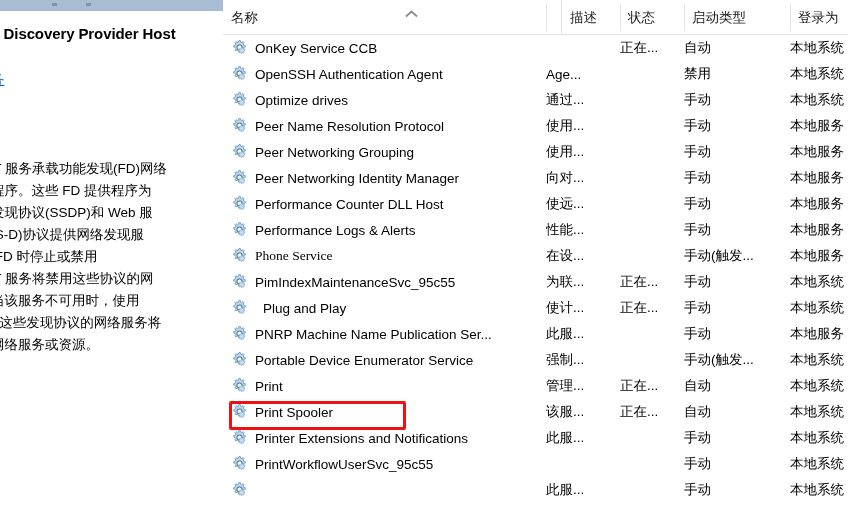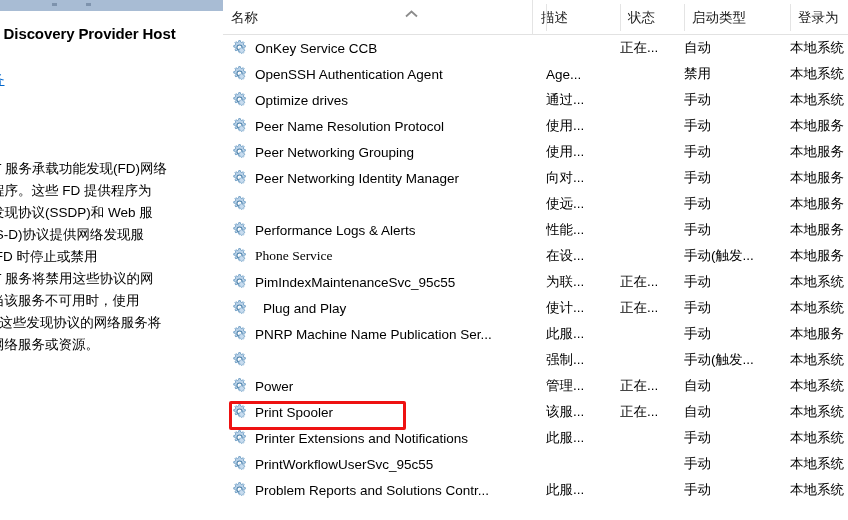--- a/index.html
+++ b/index.html
@@ -222,21 +222,21 @@
           <p>FD 和依靠这些发现协议的网络服务将</p>
           <p>无法找到网络服务或资源。</p>
         </div>
     </div>
   </div>
 
   <div class="list-pane">
 
     <div class="list-header" id="list-header">
         <div class="hdr-cell" style="left: 0px; width: 323px;">名称</div>
-        <div class="hdr-cell" style="left: 309px; width: 74px;">描述</div>
+        <div class="hdr-cell" style="left: 338px; width: 74px;">描述</div>
         <div class="hdr-sep" style="left: 323px;"></div>
         <div class="hdr-cell" style="left: 397px; width: 64px;">状态</div>
         <div class="hdr-sep" style="left: 397px;"></div>
         <div class="hdr-cell" style="left: 461px; width: 106px;">启动类型</div>
         <div class="hdr-sep" style="left: 461px;"></div>
         <div class="hdr-cell" style="left: 567px; width: 43px;">登录为</div>
         <div class="hdr-sep" style="left: 567px;"></div>
         <div class="sort-chevron"><svg width="13" height="8" viewBox="0 0 13 8">
             <polyline points="1,6.5 6.5,1.5 12,6.5" fill="none" stroke="#8c8c8c" stroke-width="1.8"></polyline>
           </svg></div>
@@ -328,20 +328,21 @@
           <div class="cell" style="left: 567px; width: 58px;">本地服务</div>
         </div>
         <div class="row">
           <span class="svc-icon"><svg viewBox="0 0 20 20" width="19" height="19">
               <g>
                 <path d="M8.2 1.6l1.6 0 .3 1.6 1.4 .6 1.3-1 1.1 1.1-1 1.3 .6 1.4 1.6 .3 0 1.6-1.6 .3-.6 1.4 1 1.3-1.1 1.1-1.3-1-1.4 .6-.3 1.6-1.6 0-.3-1.6-1.4-.6-1.3 1-1.1-1.1 1-1.3-.6-1.4-1.6-.3 0-1.6 1.6-.3 .6-1.4-1-1.3 1.1-1.1 1.3 1 1.4-.6z" fill="#bcd4ea" stroke="#6f9ec4" stroke-width="0.9" stroke-linejoin="round"></path>
                 <circle cx="9" cy="9" r="2.7" fill="#ffffff" stroke="#4a7fa8" stroke-width="1.1"></circle>
                 <path d="M14.2 11.6l1.1 0 .2 1.1 .9 .4 .9-.7 .8 .8-.7 .9 .4 .9 1.1 .2 0 1.1-1.1 .2-.4 .9 .7 .9-.8 .8-.9-.7-.9 .4-.2 1.1-1.1 0-.2-1.1-.9-.4-.9 .7-.8-.8 .7-.9-.4-.9-1.1-.2 0-1.1 1.1-.2 .4-.9-.7-.9 .8-.8 .9 .7 .9-.4z" fill="#c8dcef" stroke="#6f9ec4" stroke-width="0.8" stroke-linejoin="round" transform="translate(-3.4,-2.6) scale(0.78) translate(4,3)"></path>
               </g>
             </svg></span>
+          <div class="cell name" style="left: 0px; width: 323px;">Performance Counter DLL Host</div>
           <div class="cell" style="left: 323px; width: 74px;">使远...</div>
           <div class="cell" style="left: 397px; width: 64px;"></div>
           <div class="cell" style="left: 461px; width: 106px;">手动</div>
           <div class="cell" style="left: 567px; width: 58px;">本地服务</div>
         </div>
         <div class="row">
           <span class="svc-icon"><svg viewBox="0 0 20 20" width="19" height="19">
               <g>
                 <path d="M8.2 1.6l1.6 0 .3 1.6 1.4 .6 1.3-1 1.1 1.1-1 1.3 .6 1.4 1.6 .3 0 1.6-1.6 .3-.6 1.4 1 1.3-1.1 1.1-1.3-1-1.4 .6-.3 1.6-1.6 0-.3-1.6-1.4-.6-1.3 1-1.1-1.1 1-1.3-.6-1.4-1.6-.3 0-1.6 1.6-.3 .6-1.4-1-1.3 1.1-1.1 1.3 1 1.4-.6z" fill="#bcd4ea" stroke="#6f9ec4" stroke-width="0.9" stroke-linejoin="round"></path>
                 <circle cx="9" cy="9" r="2.7" fill="#ffffff" stroke="#4a7fa8" stroke-width="1.1"></circle>
@@ -411,34 +412,35 @@
           <div class="cell" style="left: 567px; width: 58px;">本地服务</div>
         </div>
         <div class="row">
           <span class="svc-icon"><svg viewBox="0 0 20 20" width="19" height="19">
               <g>
                 <path d="M8.2 1.6l1.6 0 .3 1.6 1.4 .6 1.3-1 1.1 1.1-1 1.3 .6 1.4 1.6 .3 0 1.6-1.6 .3-.6 1.4 1 1.3-1.1 1.1-1.3-1-1.4 .6-.3 1.6-1.6 0-.3-1.6-1.4-.6-1.3 1-1.1-1.1 1-1.3-.6-1.4-1.6-.3 0-1.6 1.6-.3 .6-1.4-1-1.3 1.1-1.1 1.3 1 1.4-.6z" fill="#bcd4ea" stroke="#6f9ec4" stroke-width="0.9" stroke-linejoin="round"></path>
                 <circle cx="9" cy="9" r="2.7" fill="#ffffff" stroke="#4a7fa8" stroke-width="1.1"></circle>
                 <path d="M14.2 11.6l1.1 0 .2 1.1 .9 .4 .9-.7 .8 .8-.7 .9 .4 .9 1.1 .2 0 1.1-1.1 .2-.4 .9 .7 .9-.8 .8-.9-.7-.9 .4-.2 1.1-1.1 0-.2-1.1-.9-.4-.9 .7-.8-.8 .7-.9-.4-.9-1.1-.2 0-1.1 1.1-.2 .4-.9-.7-.9 .8-.8 .9 .7 .9-.4z" fill="#c8dcef" stroke="#6f9ec4" stroke-width="0.8" stroke-linejoin="round" transform="translate(-3.4,-2.6) scale(0.78) translate(4,3)"></path>
               </g>
             </svg></span>
+          <div class="cell name" style="left: 0px; width: 323px;">Portable Device Enumerator Service</div>
           <div class="cell" style="left: 323px; width: 74px;">强制...</div>
           <div class="cell" style="left: 397px; width: 64px;"></div>
           <div class="cell" style="left: 461px; width: 106px;">手动(触发...</div>
           <div class="cell" style="left: 567px; width: 58px;">本地系统</div>
         </div>
         <div class="row">
           <span class="svc-icon"><svg viewBox="0 0 20 20" width="19" height="19">
               <g>
                 <path d="M8.2 1.6l1.6 0 .3 1.6 1.4 .6 1.3-1 1.1 1.1-1 1.3 .6 1.4 1.6 .3 0 1.6-1.6 .3-.6 1.4 1 1.3-1.1 1.1-1.3-1-1.4 .6-.3 1.6-1.6 0-.3-1.6-1.4-.6-1.3 1-1.1-1.1 1-1.3-.6-1.4-1.6-.3 0-1.6 1.6-.3 .6-1.4-1-1.3 1.1-1.1 1.3 1 1.4-.6z" fill="#bcd4ea" stroke="#6f9ec4" stroke-width="0.9" stroke-linejoin="round"></path>
                 <circle cx="9" cy="9" r="2.7" fill="#ffffff" stroke="#4a7fa8" stroke-width="1.1"></circle>
                 <path d="M14.2 11.6l1.1 0 .2 1.1 .9 .4 .9-.7 .8 .8-.7 .9 .4 .9 1.1 .2 0 1.1-1.1 .2-.4 .9 .7 .9-.8 .8-.9-.7-.9 .4-.2 1.1-1.1 0-.2-1.1-.9-.4-.9 .7-.8-.8 .7-.9-.4-.9-1.1-.2 0-1.1 1.1-.2 .4-.9-.7-.9 .8-.8 .9 .7 .9-.4z" fill="#c8dcef" stroke="#6f9ec4" stroke-width="0.8" stroke-linejoin="round" transform="translate(-3.4,-2.6) scale(0.78) translate(4,3)"></path>
               </g>
             </svg></span>
-          <div class="cell name" style="left: 0px; width: 323px;">Power</div>
+          <div class="cell name" style="left: 0px; width: 323px;">Print</div>
           <div class="cell" style="left: 323px; width: 74px;">管理...</div>
           <div class="cell" style="left: 397px; width: 64px;">正在...</div>
           <div class="cell" style="left: 461px; width: 106px;">自动</div>
           <div class="cell" style="left: 567px; width: 58px;">本地系统</div>
         </div>
         <div class="row">
           <span class="svc-icon"><svg viewBox="0 0 20 20" width="19" height="19">
               <g>
                 <path d="M8.2 1.6l1.6 0 .3 1.6 1.4 .6 1.3-1 1.1 1.1-1 1.3 .6 1.4 1.6 .3 0 1.6-1.6 .3-.6 1.4 1 1.3-1.1 1.1-1.3-1-1.4 .6-.3 1.6-1.6 0-.3-1.6-1.4-.6-1.3 1-1.1-1.1 1-1.3-.6-1.4-1.6-.3 0-1.6 1.6-.3 .6-1.4-1-1.3 1.1-1.1 1.3 1 1.4-.6z" fill="#bcd4ea" stroke="#6f9ec4" stroke-width="0.9" stroke-linejoin="round"></path>
                 <circle cx="9" cy="9" r="2.7" fill="#ffffff" stroke="#4a7fa8" stroke-width="1.1"></circle>
@@ -479,21 +481,20 @@
           <div class="cell" style="left: 567px; width: 58px;">本地系统</div>
         </div>
         <div class="row">
           <span class="svc-icon"><svg viewBox="0 0 20 20" width="19" height="19">
               <g>
                 <path d="M8.2 1.6l1.6 0 .3 1.6 1.4 .6 1.3-1 1.1 1.1-1 1.3 .6 1.4 1.6 .3 0 1.6-1.6 .3-.6 1.4 1 1.3-1.1 1.1-1.3-1-1.4 .6-.3 1.6-1.6 0-.3-1.6-1.4-.6-1.3 1-1.1-1.1 1-1.3-.6-1.4-1.6-.3 0-1.6 1.6-.3 .6-1.4-1-1.3 1.1-1.1 1.3 1 1.4-.6z" fill="#bcd4ea" stroke="#6f9ec4" stroke-width="0.9" stroke-linejoin="round"></path>
                 <circle cx="9" cy="9" r="2.7" fill="#ffffff" stroke="#4a7fa8" stroke-width="1.1"></circle>
                 <path d="M14.2 11.6l1.1 0 .2 1.1 .9 .4 .9-.7 .8 .8-.7 .9 .4 .9 1.1 .2 0 1.1-1.1 .2-.4 .9 .7 .9-.8 .8-.9-.7-.9 .4-.2 1.1-1.1 0-.2-1.1-.9-.4-.9 .7-.8-.8 .7-.9-.4-.9-1.1-.2 0-1.1 1.1-.2 .4-.9-.7-.9 .8-.8 .9 .7 .9-.4z" fill="#c8dcef" stroke="#6f9ec4" stroke-width="0.8" stroke-linejoin="round" transform="translate(-3.4,-2.6) scale(0.78) translate(4,3)"></path>
               </g>
             </svg></span>
-          <div class="cell name" style="left: 0px; width: 323px;">Problem Reports and Solutions Contr...</div>
           <div class="cell" style="left: 323px; width: 74px;">此服...</div>
           <div class="cell" style="left: 397px; width: 64px;"></div>
           <div class="cell" style="left: 461px; width: 106px;">手动</div>
           <div class="cell" style="left: 567px; width: 58px;">本地系统</div>
         </div>
       </div>
 
     <div class="annot-box"></div>
   </div>
 

